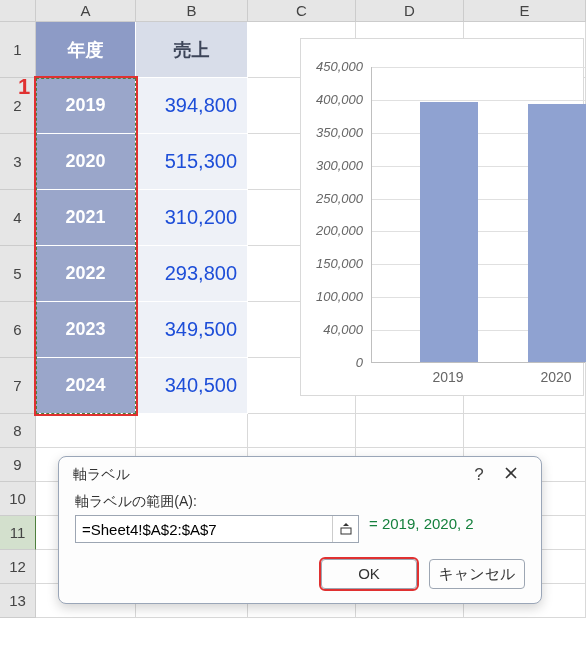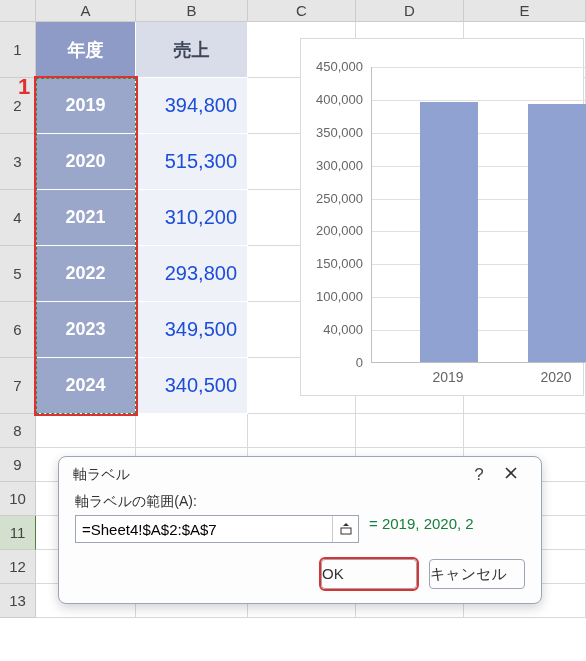--- a/index.html
+++ b/index.html
@@ -141,20 +141,21 @@
     position: absolute; left: 0; right: 0;
     border-top: 1px solid #e0e0e0;
   }
   .ytick {
     position: absolute;
     right: 220px;
     width: 66px;
     text-align: right;
     font-size: 13px;
     color: #666;
+    font-style: italic;
   }
   .bar {
     position: absolute;
     bottom: 0;
     width: 58px;
     background: #8fa2d1;
   }
   .xlabel {
     position: absolute;
     top: 330px;
@@ -227,21 +228,21 @@
     gap: 12px;
     justify-content: flex-end;
     padding: 6px 16px 10px 16px;
   }
   .btn {
     min-width: 96px;
     height: 30px;
     border: 1px solid #9da6b3;
     background: #fdfdfd;
     border-radius: 4px;
-    text-align: left;
+    text-align: center;
     line-height: 28px;
     font-size: 15px;
     color: #333;
     cursor: pointer;
   }
   .btn-ok { outline: 2px solid #e03131; outline-offset: 0; }
 </style>
 </head>
 <body>
 

